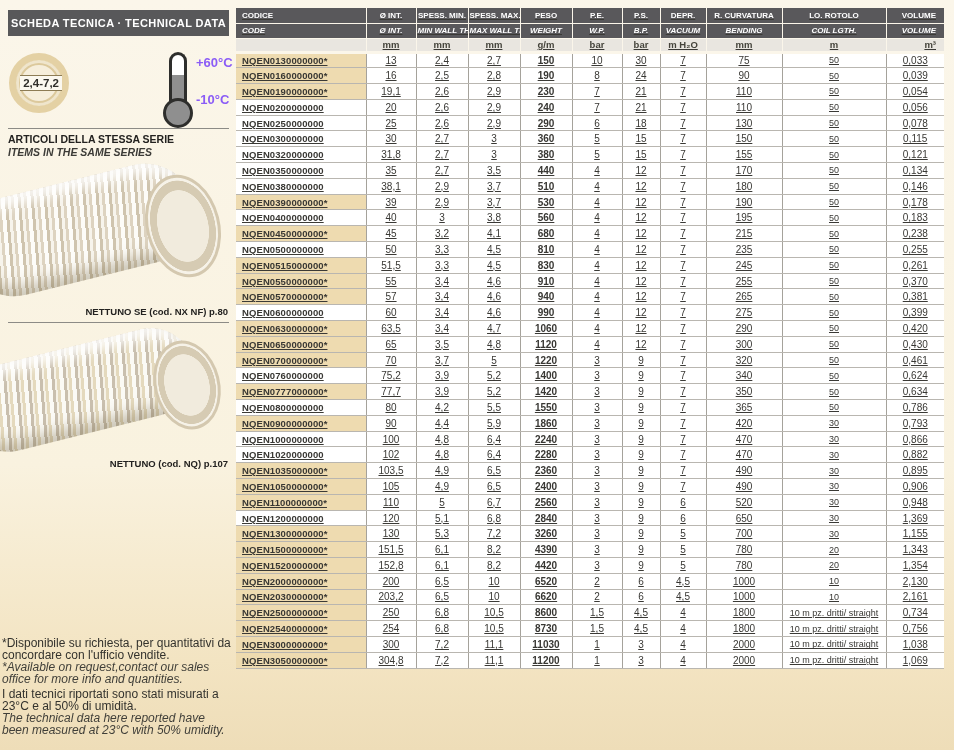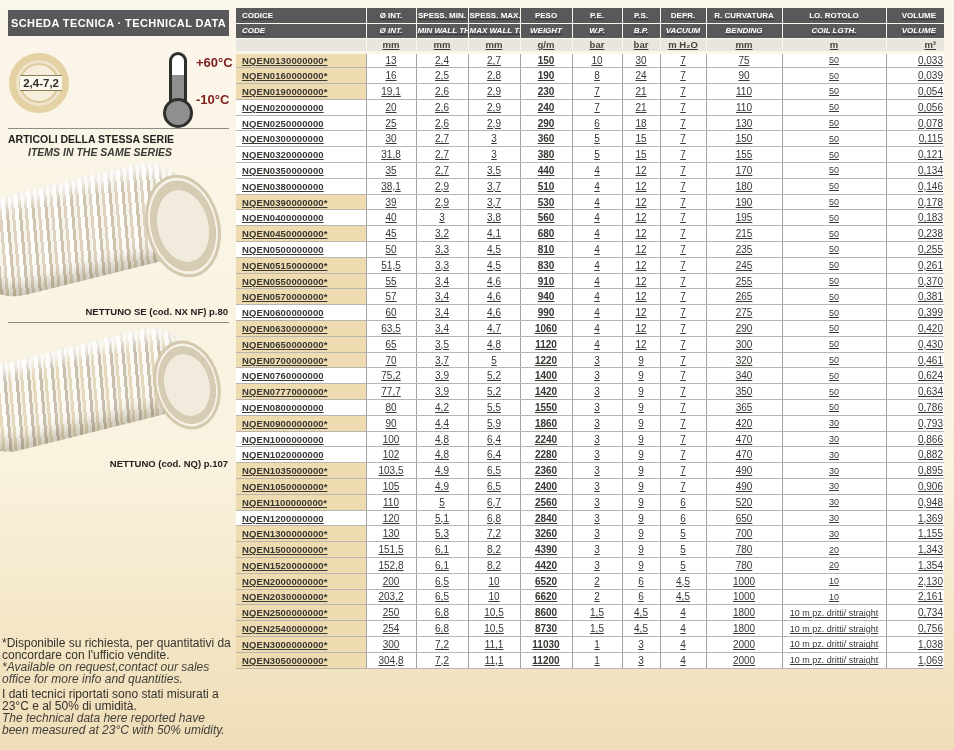--- a/index.html
+++ b/index.html
@@ -34,27 +34,27 @@
   .thermo { position:absolute; left:163px; top:52px; width:70px; height:75px; }
   .thermo-stem {
     position:absolute; left:6px; top:0; width:18px; height:54px;
     border:3px solid #2e2e2c; border-bottom:none; border-radius:9px 9px 0 0;
     background:linear-gradient(180deg,#ffffff 0 40%, #8f8f8f 40% 100%);
   }
   .thermo-bulb {
     position:absolute; left:0px; top:46px; width:30px; height:30px;
     background:#8f8f8f; border:3px solid #2e2e2c; border-radius:50%;
   }
-  .temp-max, .temp-min { position:absolute; left:33px; font-size:13px; font-weight:bold; color:#7f1d1d; white-space:nowrap; }
+  .temp-max, .temp-min { position:absolute; left:33px; font-size:13px; font-weight:bold; color:#8b5cf6; white-space:nowrap; }
   .temp-max { top:3px; }
   .temp-min { top:40px; }
   .divider { position:absolute; left:8px; width:221px; height:0; border-top:1px solid #8c8b86; }
   .d1 { top:128px; } .d2 { top:322px; }
   .series-it { position:absolute; left:8px; top:133px; font-size:10.5px; font-weight:bold; color:#232220; white-space:nowrap; }
-  .series-en { position:absolute; left:8px; top:146px; font-size:10.5px; font-weight:bold; font-style:italic; color:#3c3b37; white-space:nowrap;margin-left:20px; }
+  .series-en { position:absolute; left:8px; top:146px; font-size:10.5px; font-weight:bold; font-style:italic; color:#3c3b37; white-space:nowrap; }
   .hose-wrap { position:absolute; left:0; width:234px; overflow:hidden; }
   .hw1 { top:158px; height:146px; }
   .hw2 { top:328px; height:124px; }
   .hose-tube {
     position:absolute; left:-38px; top:22px; width:235px; height:100px;
     border-radius:50px; transform:rotate(-14deg);
     background:repeating-linear-gradient(99deg, #cfc4ae 0 3px, #f7f4ec 3px 6px, #ddd3c0 6px 9px, #fdfcf8 9px 13px);
     box-shadow: inset 0 -10px 14px rgba(118,102,70,.35), inset 0 10px 12px rgba(255,255,255,.85);
   }
   .hw2 .hose-tube {
@@ -97,21 +97,21 @@
     text-align:center; border-right:1px solid #a5a29b; border-bottom:1px solid #b9b6b0;
     white-space:nowrap; overflow:hidden; padding:0 1px;
   }
   tbody td.code {
     text-align:left; padding-left:6px; font-weight:bold; font-size:9.5px;
     letter-spacing:.1px;
   }
   tbody td.code.starred { background:#eedbb0; }
   tbody td.c3 { font-weight:bold; }
   tbody td.c8 { font-size:9px; }
-  tbody td.c9 { text-align:right; border-right:none; }
+  tbody td.c9 { border-right:none; }
 </style>
 </head>
 <body>
 
 <div class="sidebar">
   <div class="side-header">SCHEDA TECNICA · TECHNICAL DATA</div>
 
   <div class="badge">
     <span>2,4-7,2</span>
   </div>

